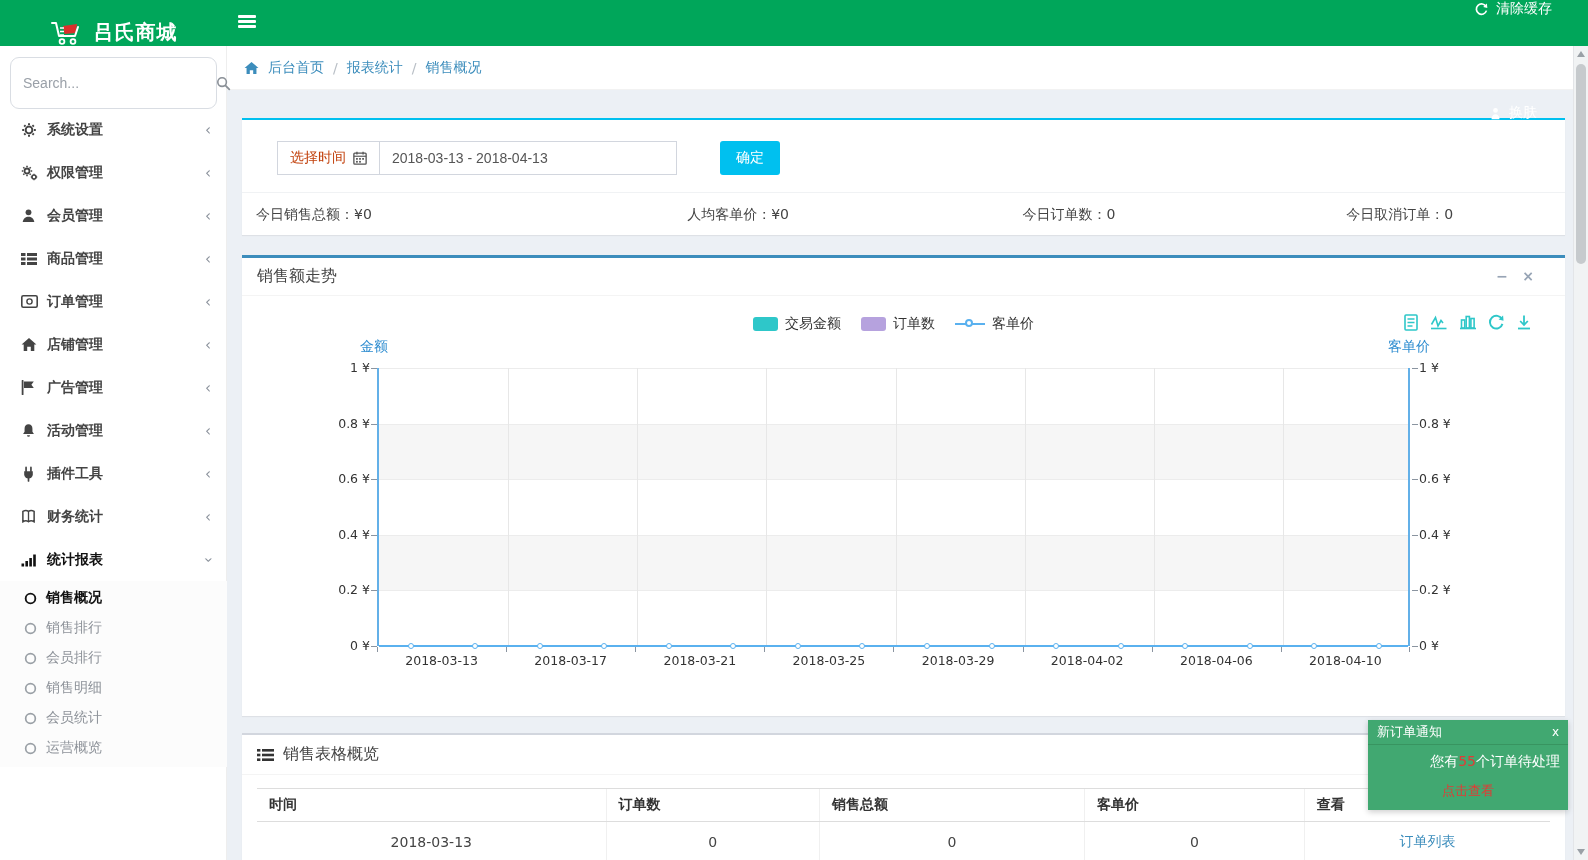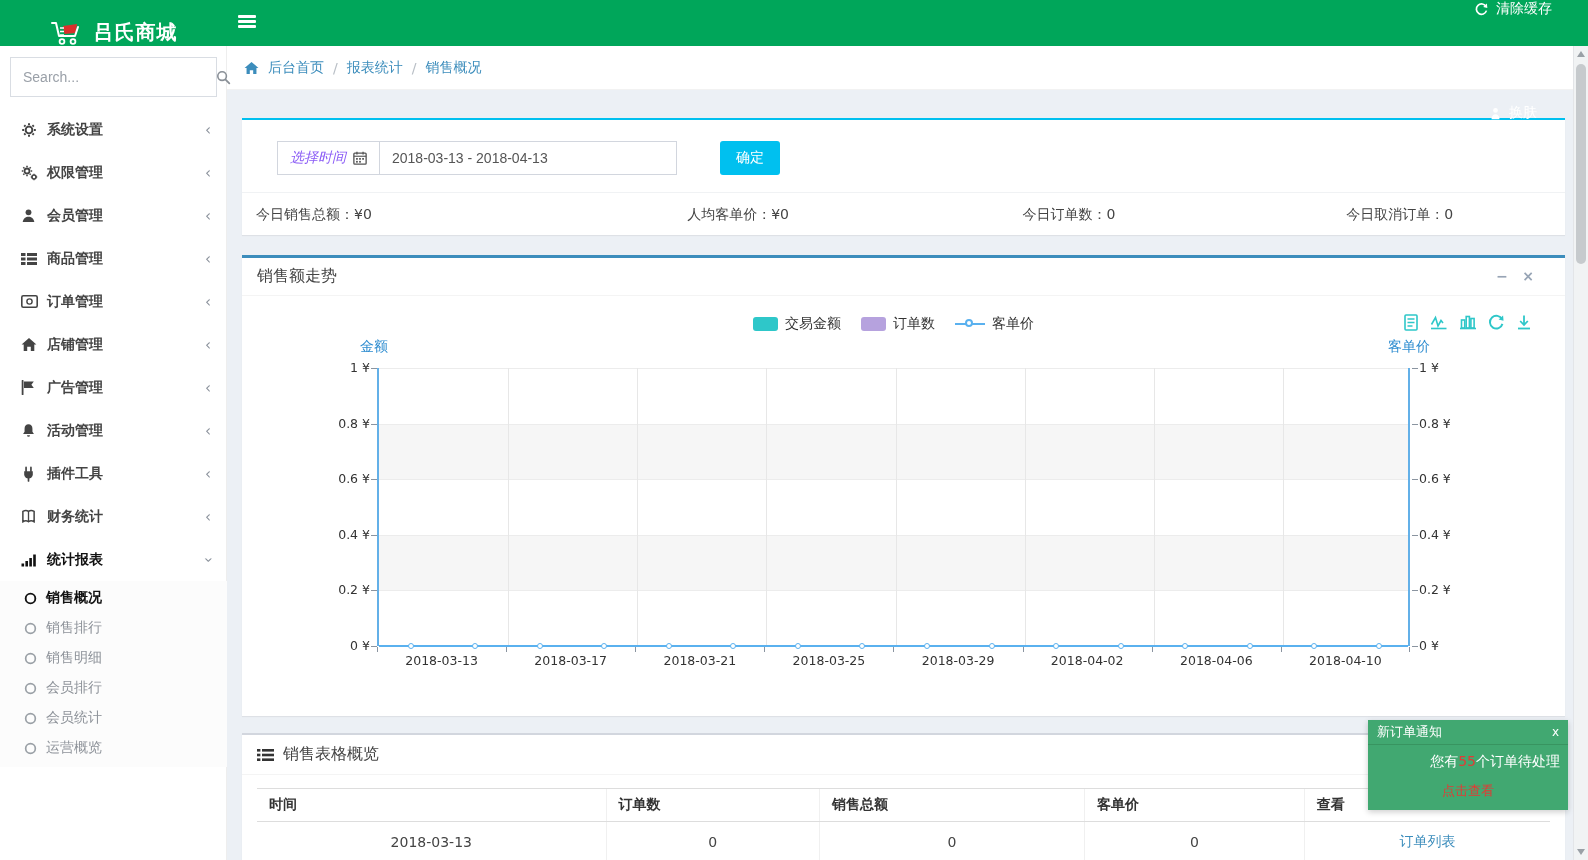--- a/index.html
+++ b/index.html
@@ -10,21 +10,21 @@
   .topbar { position:absolute; left:0; top:0; width:1588px; height:46px; background:#00a65a; z-index:30; }
   .logo { position:absolute; left:0; top:0; width:227px; height:46px; display:flex; align-items:flex-end; justify-content:center; gap:10px; }
   .logo-text { color:#fff; font-size:20px; font-weight:bold; letter-spacing:1px; }
   .hamburger { position:absolute; left:238px; top:15px; width:18px; height:14px; cursor:pointer; }
   .hamburger div { height:2.6px; background:#fff; margin-bottom:2.6px; border-radius:1px; }
   .topbar-right { position:absolute; right:18px; top:0; height:46px; display:flex; align-items:center; gap:34px; color:#fff; font-size:14px;flex-direction:column; }
   .topbar-item { display:flex; align-items:center; gap:7px; cursor:pointer; white-space:nowrap; }
 
   
   .sidebar { position:absolute; left:0; top:46px; width:227px; height:814px; background:#fff; border-right:1px solid #eee; z-index:20; }
-  .search-wrap { position:absolute; left:10px; top:11px; width:207px; height:40px; border:1px solid #d9dde3; border-radius:0; background:#fff; display:flex; align-items:center; }
+  .search-wrap { position:absolute; left:10px; top:11px; width:207px; height:52px; border:1px solid #d9dde3; border-radius:9px; background:#fff; display:flex; align-items:center; }
   .search-wrap input { border:0; outline:none; flex:1; padding:0 12px; font-size:14px; color:#555; background:transparent; }
   .search-wrap input::placeholder { color:#9aa0a8; }
   .search-btn { width:34px; display:flex; justify-content:center; cursor:pointer; }
   .menu { position:absolute; left:0; top:62px; width:227px; }
   .menu-item { height:43px; display:flex; align-items:center; padding:0 16px 0 21px; cursor:pointer; color:#444; }
   .menu-item .mi-icon { width:26px; display:flex; }
   .menu-item .mi-label { flex:1; font-weight:bold; font-size:14px; }
   .chev { color:#8a919b; font-size:15px; font-family:"DejaVu Sans",sans-serif; }
   .chev-down { display:inline-block; transform:rotate(-90deg); }
   .submenu { background:#fcfcfc; padding:2px 0 4px; }
@@ -35,21 +35,21 @@
   .main { position:absolute; left:227px; top:46px; width:1346px; height:814px; }
   .breadcrumb-bar { position:absolute; left:0; top:0; width:100%; height:44px; background:#fff; display:flex; align-items:center; padding-left:17px; gap:9px; border-bottom:1px solid #f2f2f2; }
   .crumb { color:#3c8dbc; cursor:pointer; }
   .crumb-sep { color:#b9bfc6; }
 
   .panel { position:absolute; left:15px; width:1323px; background:#fff; box-shadow:0 1px 1px rgba(0,0,0,0.06); }
 
   
   .panel-filter { top:72px; height:117px; border-top:2px solid #00c0ef; }
   .input-group { position:absolute; left:35px; top:21px; height:34px; display:flex; }
-  .ig-addon { display:flex; align-items:center; gap:7px; padding:16px 12px; border:1px solid #d2d6de; background:#fff; color:#8b5cf6; font-size:14px;font-style:italic; }
+  .ig-addon { display:flex; align-items:center; gap:7px; padding:16px 12px; border:1px solid #d2d6de; background:#fff; color:#c2410c; font-size:14px; }
   .ig-input { width:297px; height:34px; border:1px solid #d2d6de; border-left:none; padding:0 12px; font-size:14px; color:#555; outline:none; }
   .btn-confirm { position:absolute; left:478px; top:21px; width:60px; height:34px; background:#00c0ef; color:#fff; border:none; border-radius:3px; font-size:14px; cursor:pointer; }
   .filter-divider { position:absolute; left:0; top:72px; width:100%; border-top:1px solid #f0f2f4; }
   .stats-row { position:absolute; left:0; top:72px; width:100%; height:45px; display:flex; align-items:center; }
   .stat-cell { width:25%; text-align:center; font-size:14px; color:#444; }
   .stat-cell:first-child { text-align:left; padding-left:14px; }
 
   
   .panel-chart { top:209px; height:461px; border-top:3px solid #3c8dbc; }
   .panel-chart-header { height:38px; border-bottom:1px solid #f4f4f4; display:flex; align-items:center; padding:0 15px; }
@@ -326,27 +326,27 @@
       <div class="submenu-item">
         <svg width="13" height="13" viewBox="0 0 14 14">
             <circle cx="7" cy="7" r="5.2" fill="none" stroke="#9aa0a6" stroke-width="1.8"></circle>
           </svg>
         <span>销售排行</span>
       </div>
       <div class="submenu-item">
         <svg width="13" height="13" viewBox="0 0 14 14">
             <circle cx="7" cy="7" r="5.2" fill="none" stroke="#9aa0a6" stroke-width="1.8"></circle>
           </svg>
-        <span>销售明细</span>
+        <span>会员排行</span>
       </div>
       <div class="submenu-item">
         <svg width="13" height="13" viewBox="0 0 14 14">
             <circle cx="7" cy="7" r="5.2" fill="none" stroke="#9aa0a6" stroke-width="1.8"></circle>
           </svg>
-        <span>会员排行</span>
+        <span>销售明细</span>
       </div>
       <div class="submenu-item">
         <svg width="13" height="13" viewBox="0 0 14 14">
             <circle cx="7" cy="7" r="5.2" fill="none" stroke="#9aa0a6" stroke-width="1.8"></circle>
           </svg>
         <span>会员统计</span>
       </div>
       <div class="submenu-item">
         <svg width="13" height="13" viewBox="0 0 14 14">
             <circle cx="7" cy="7" r="5.2" fill="none" stroke="#9aa0a6" stroke-width="1.8"></circle>

